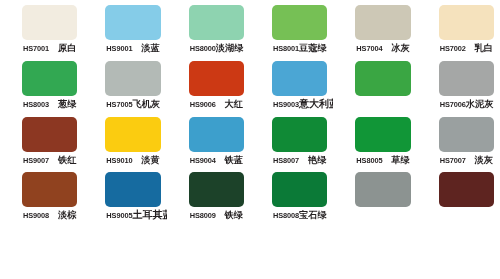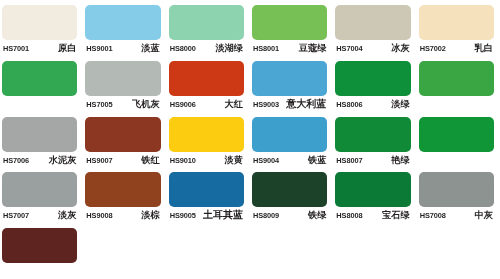--- a/index.html
+++ b/index.html
@@ -19,21 +19,21 @@
     height: 279px;
     position: relative;
     background: #ffffff;
     display: grid;
     grid-template-columns: repeat(6, 83.333px);
     grid-template-rows: repeat(5, 55.8px);
   }
   .cell {
     position: relative;
     box-sizing: border-box;
-    padding: 5px 6px 0 2px;
+    padding: 5px 6px 0 22px;
     display: flex;
     flex-direction: column;
     justify-content: flex-start;
     align-items: stretch;
     overflow: hidden;
   }
   .patch {
     height: 35px;
     width: 100%;
     border-radius: 5px;
@@ -136,20 +136,24 @@
       </div>
       <div class="label-row">
         <span class="code">HS7002</span>
         <span class="name">乳白</span>
       </div>
     </div>
     <div class="cell">
       <div class="patch" style="background: rgb(50, 168, 82);">
         <div class="patch-fill" style="background: rgb(50, 168, 82);"></div>
       </div>
+      <div class="label-row">
+        <span class="code">HS8003</span>
+        <span class="name">葱绿</span>
+      </div>
     </div>
     <div class="cell">
       <div class="patch" style="background: rgb(179, 186, 182);">
         <div class="patch-fill" style="background: rgb(179, 186, 182);"></div>
       </div>
       <div class="label-row">
         <span class="code">HS7005</span>
         <span class="name">飞机灰</span>
       </div>
     </div>
@@ -165,29 +169,20 @@
     <div class="cell">
       <div class="patch" style="background: rgb(75, 166, 212);">
         <div class="patch-fill" style="background: rgb(75, 166, 212);"></div>
       </div>
       <div class="label-row joined">
         <span class="code">HS9003</span>
         <span class="name">意大利蓝</span>
       </div>
     </div>
     <div class="cell">
-      <div class="patch" style="background: rgb(14, 143, 57);">
-        <div class="patch-fill" style="background: rgb(14, 143, 57);"></div>
-      </div>
-      <div class="label-row">
-        <span class="code">HS8006</span>
-        <span class="name">淡绿</span>
-      </div>
-    </div>
-    <div class="cell">
       <div class="patch" style="background: rgb(58, 166, 67);">
         <div class="patch-fill" style="background: rgb(58, 166, 67);"></div>
       </div>
     </div>
     <div class="cell">
       <div class="patch" style="background: rgb(165, 167, 166);">
         <div class="patch-fill" style="background: rgb(165, 167, 166);"></div>
       </div>
       <div class="label-row">
         <span class="code">HS7006</span>
@@ -226,20 +221,24 @@
         <div class="patch-fill" style="background: rgb(16, 138, 54);"></div>
       </div>
       <div class="label-row">
         <span class="code">HS8007</span>
         <span class="name">艳绿</span>
       </div>
     </div>
     <div class="cell">
       <div class="patch" style="background: rgb(17, 150, 55);">
         <div class="patch-fill" style="background: rgb(17, 150, 55);"></div>
+      </div>
+      <div class="label-row">
+        <span class="code">HS8005</span>
+        <span class="name">草绿</span>
       </div>
     </div>
     <div class="cell">
       <div class="patch" style="background: rgb(154, 160, 160);">
         <div class="patch-fill" style="background: rgb(154, 160, 160);"></div>
       </div>
       <div class="label-row">
         <span class="code">HS7007</span>
         <span class="name">淡灰</span>
       </div>
@@ -277,23 +276,19 @@
       </div>
       <div class="label-row">
         <span class="code">HS8008</span>
         <span class="name">宝石绿</span>
       </div>
     </div>
     <div class="cell">
       <div class="patch" style="background: rgb(140, 147, 145);">
         <div class="patch-fill" style="background: rgb(140, 147, 145);"></div>
       </div>
-      <div class="label-row">
-        <span class="code">HS7008</span>
-        <span class="name">中灰</span>
-      </div>
     </div>
     <div class="cell">
       <div class="patch" style="background: rgb(94, 36, 32);">
         <div class="patch-fill" style="background: rgb(94, 36, 32);"></div>
       </div>
     </div>
   </div>
 
 </body></html>

